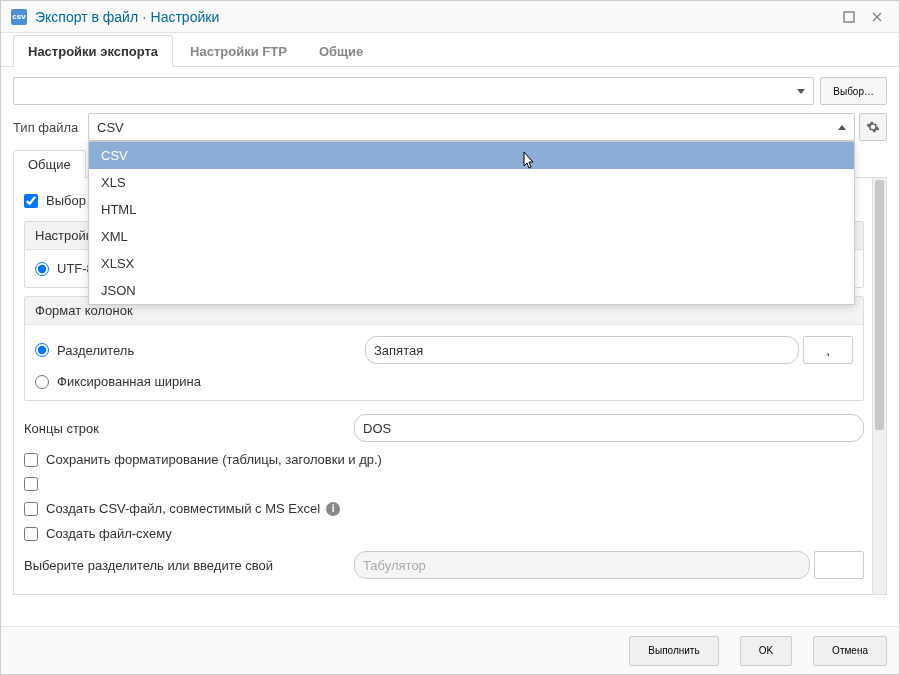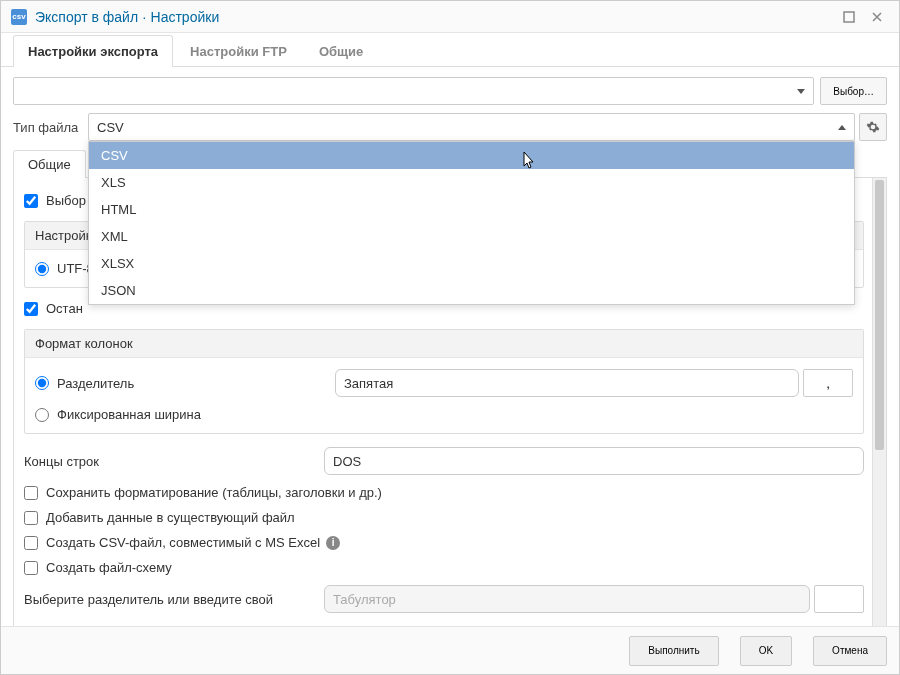--- a/index.html
+++ b/index.html
@@ -212,28 +212,29 @@
   .groupbox .gb-title {
     background: #f3f3f3;
     padding: 6px 10px;
     border-bottom: 1px solid #e5e5e5;
     font-size: 13px;
   }
   .groupbox .gb-body { padding: 6px 10px; }
   .two-col {
     display: flex;
     padding: 5px 0;
+    gap: 30px;
   }
   .two-col .left { width: 300px; display: flex; align-items: center; }
   .two-col .right { flex: 1; display: flex; align-items: center; gap: 4px; }
   .select2 {
     flex: 1;
     height: 28px;
     border: 1px solid #ccc;
-    border-radius: 6px;
+    border-radius: 12px;
     padding: 0 8px;
     display: flex;
     align-items: center;
     background: #fff;
     cursor: pointer;
   }
   .mini-input {
     width: 50px;
     height: 28px;
     border: 1px solid #ccc;
@@ -354,24 +355,20 @@
       <div class="groupbox">
         <div class="gb-title">Настройк</div>
         <div class="gb-body">
           <div class="radio-row">
             <input type="radio" class="radio" checked="" style="">
             <span>UTF-8</span>
           </div>
         </div>
       </div>
 
-      <div class="chk-row">
-        <input type="checkbox" class="chk" checked="" style="">
-        <span>Остан</span>
-      </div>
 
       <div class="groupbox">
         <div class="gb-title">Формат колонок</div>
         <div class="gb-body">
           <div class="two-col">
             <div class="left">
               <input type="radio" class="radio" checked="" style="">
               <span>Разделитель</span>
             </div>
             <div class="right">
@@ -400,21 +397,20 @@
           </div>
         </div>
       </div>
 
       <div class="chk-row">
         <input type="checkbox" class="chk" style="">
         <span>Сохранить форматирование (таблицы, заголовки и др.)</span>
       </div>
       <div class="chk-row">
         <input type="checkbox" class="chk" style="">
-        <span>Добавить данные в существующий файл</span>
       </div>
       <div class="chk-row">
         <input type="checkbox" class="chk" style="">
         <span>Создать CSV-файл, совместимый с MS Excel</span>
         <span class="info-icon">i</span>
       </div>
       <div class="chk-row">
         <input type="checkbox" class="chk" style="">
         <span>Создать файл-схему</span>
       </div>

